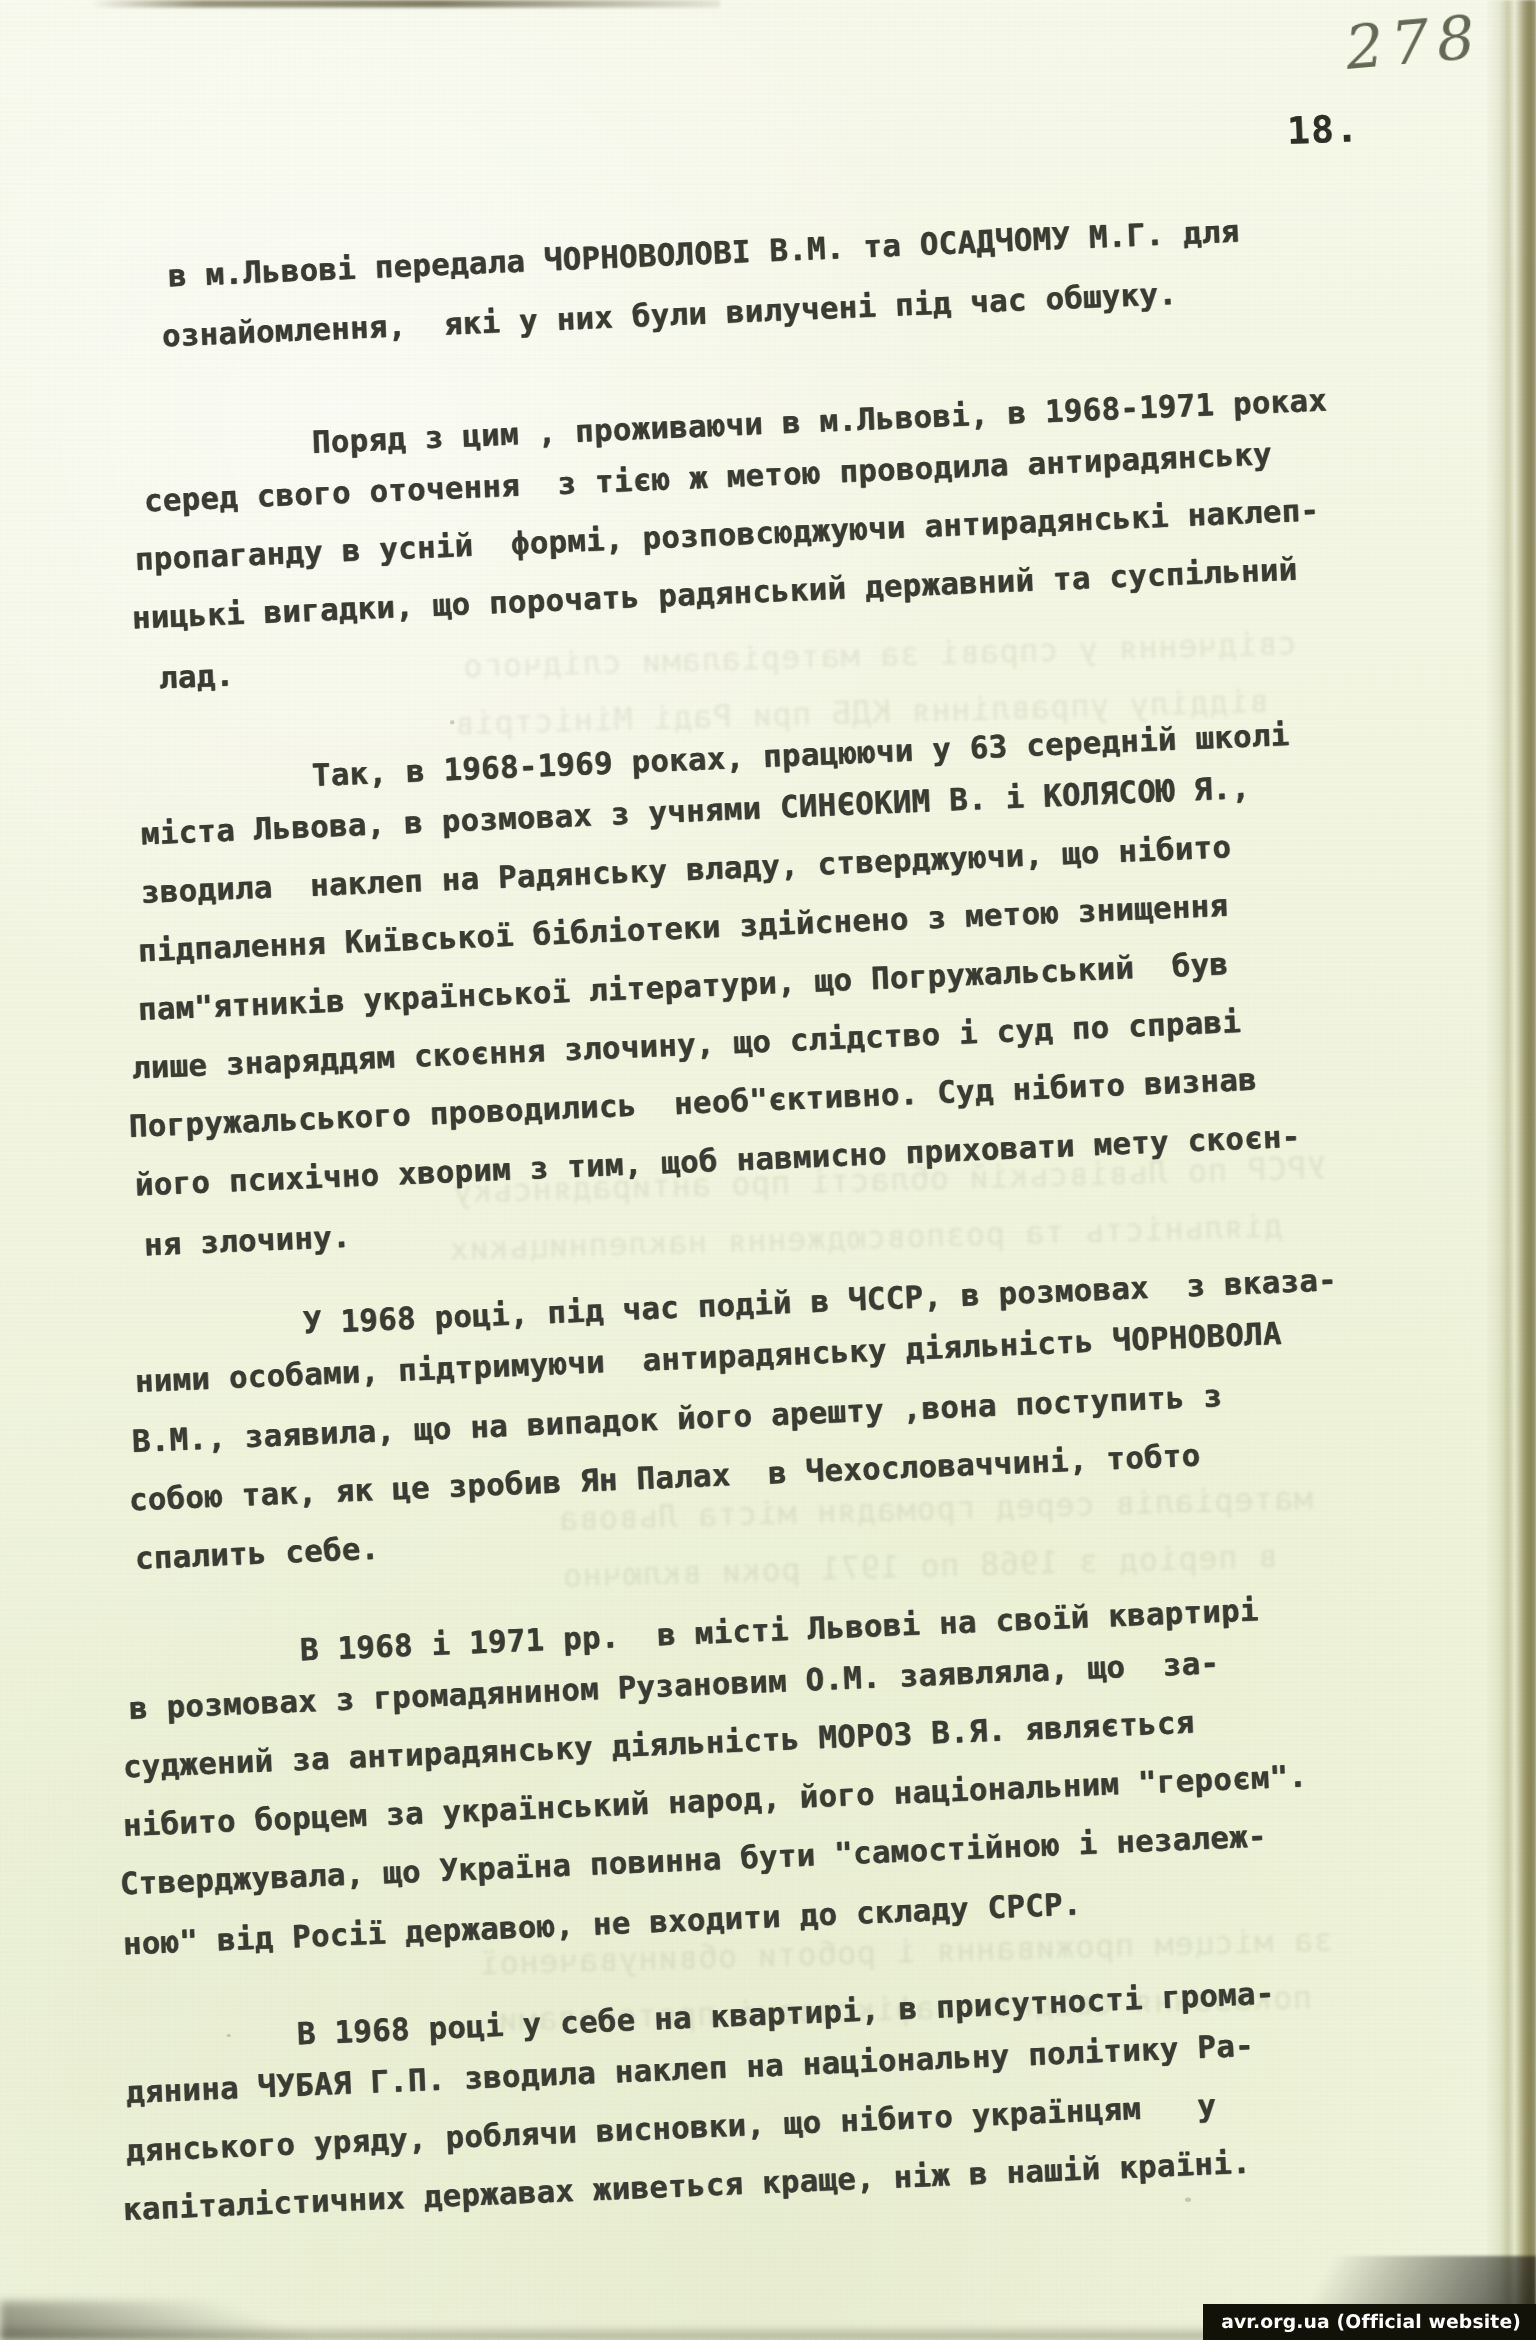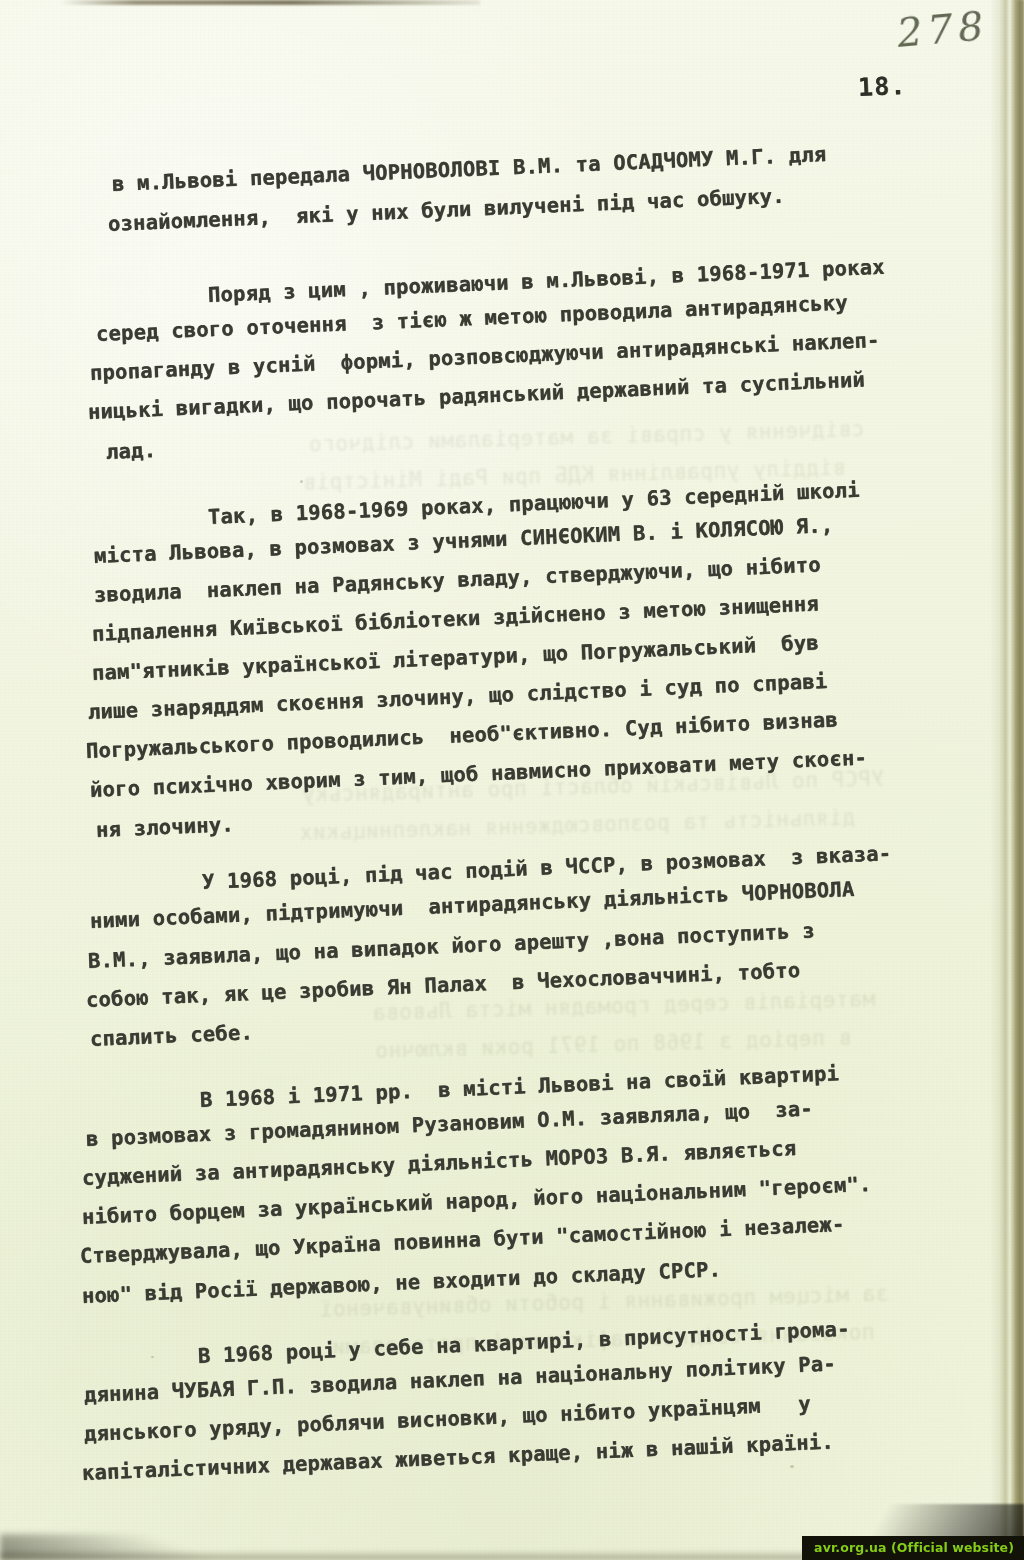--- a/index.html
+++ b/index.html
@@ -152,21 +152,21 @@
     opacity: 0.88;
     filter: blur(0.3px);
   }
 
   
   .watermark {
     position: absolute;
     right: 0;
     bottom: 0;
     background: #121208;
-    color: #84cc16;
+    color: #ffffff;
     font-family: "DejaVu Sans", "Liberation Sans", sans-serif;
     font-weight: 700;
     font-size: 12.5px;
     letter-spacing: 0.1px;
     padding: 6px 10px 6px 12px;
     line-height: 1;
     white-space: nowrap;
   }
 
   

